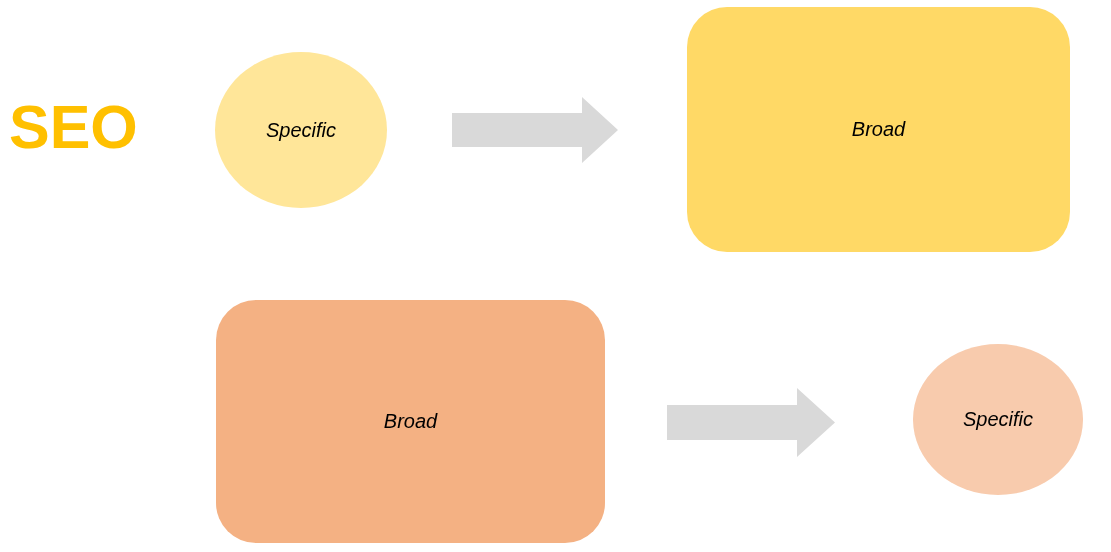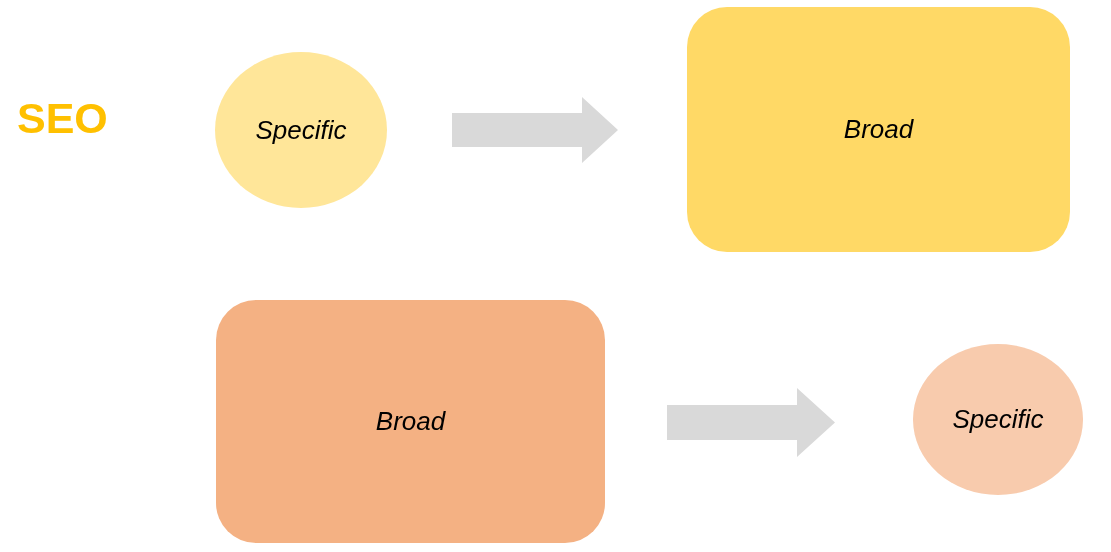--- a/index.html
+++ b/index.html
@@ -10,36 +10,35 @@
   }
   .canvas {
     position: relative;
     width: 1111px; height: 552px;
     background: var(--background, #ffffff);
     overflow: hidden;
   }
   .row-label {
     position: absolute;
     font-weight: bold;
-    font-size: 43px;
+    font-size: 61px;
     line-height: 1;
     white-space: nowrap;
-    margin-left: 8px;
   }
   .row-label.seo { left: 9px;  top: 97px;  color: var(--seo-label, #FFC000); }
   .row-label.ppc { left: 9px;  top: 384px; color: var(--ppc-label, #F4B183); }
   .shape {
     position: absolute;
     display: flex;
     align-items: center;
     justify-content: center;
   }
   .shape-text {
     font-style: italic;
-    font-size: 26px;
+    font-size: 20px;
     color: var(--shape-text, #000000);
     white-space: nowrap;
   }
   .ellipse { border-radius: 50%; }
   .rounded-rect { border-radius: 40px; }
   .seo-circle { left: 215px; top: 52px;  width: 172px; height: 156px; background: var(--seo-circle-fill, #FFE699); }
   .seo-rect   { left: 687px; top: 7px;   width: 383px; height: 245px; background: var(--seo-rect-fill, #FFD966); }
   .ppc-rect   { left: 216px; top: 300px; width: 389px; height: 243px; background: var(--ppc-rect-fill, #F4B183); }
   .ppc-circle { left: 913px; top: 344px; width: 170px; height: 151px; background: var(--ppc-circle-fill, #F8CBAD); }
   .arrow { position: absolute; display: block; }

